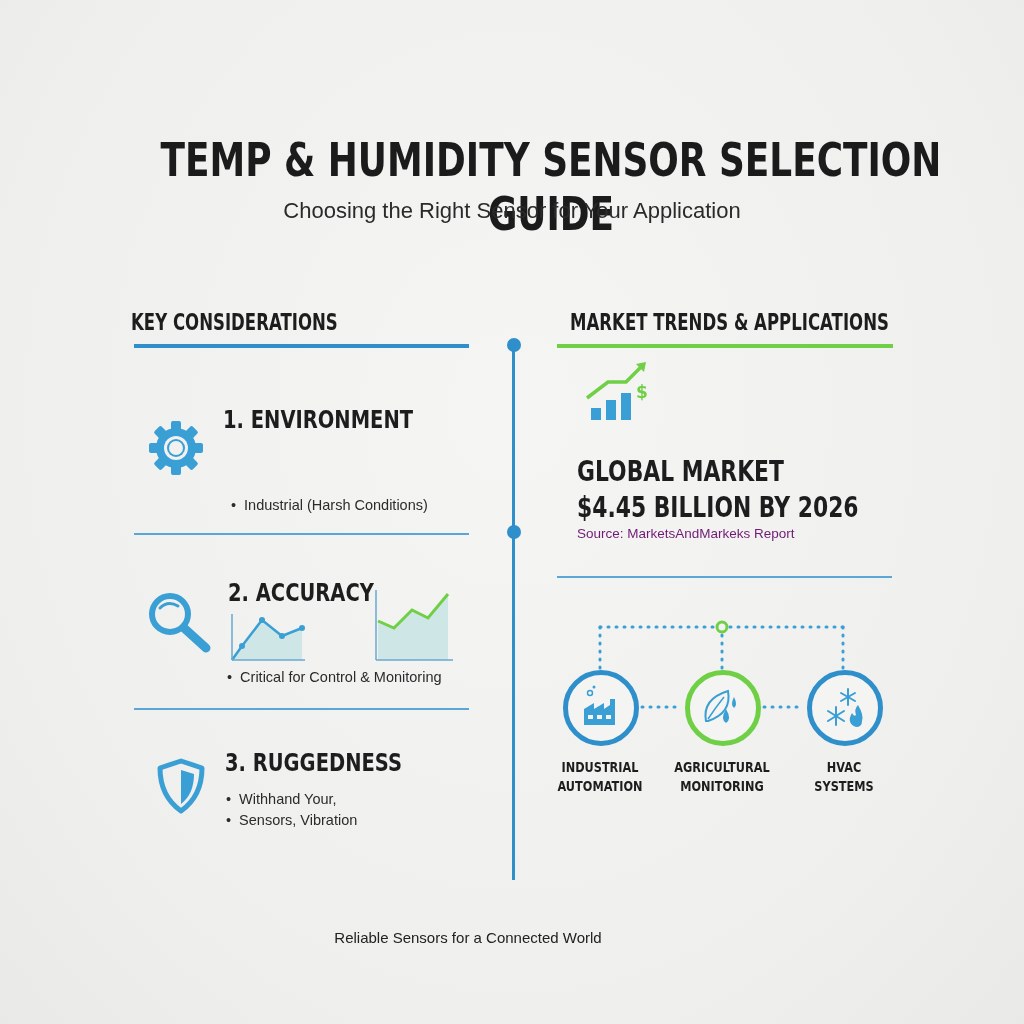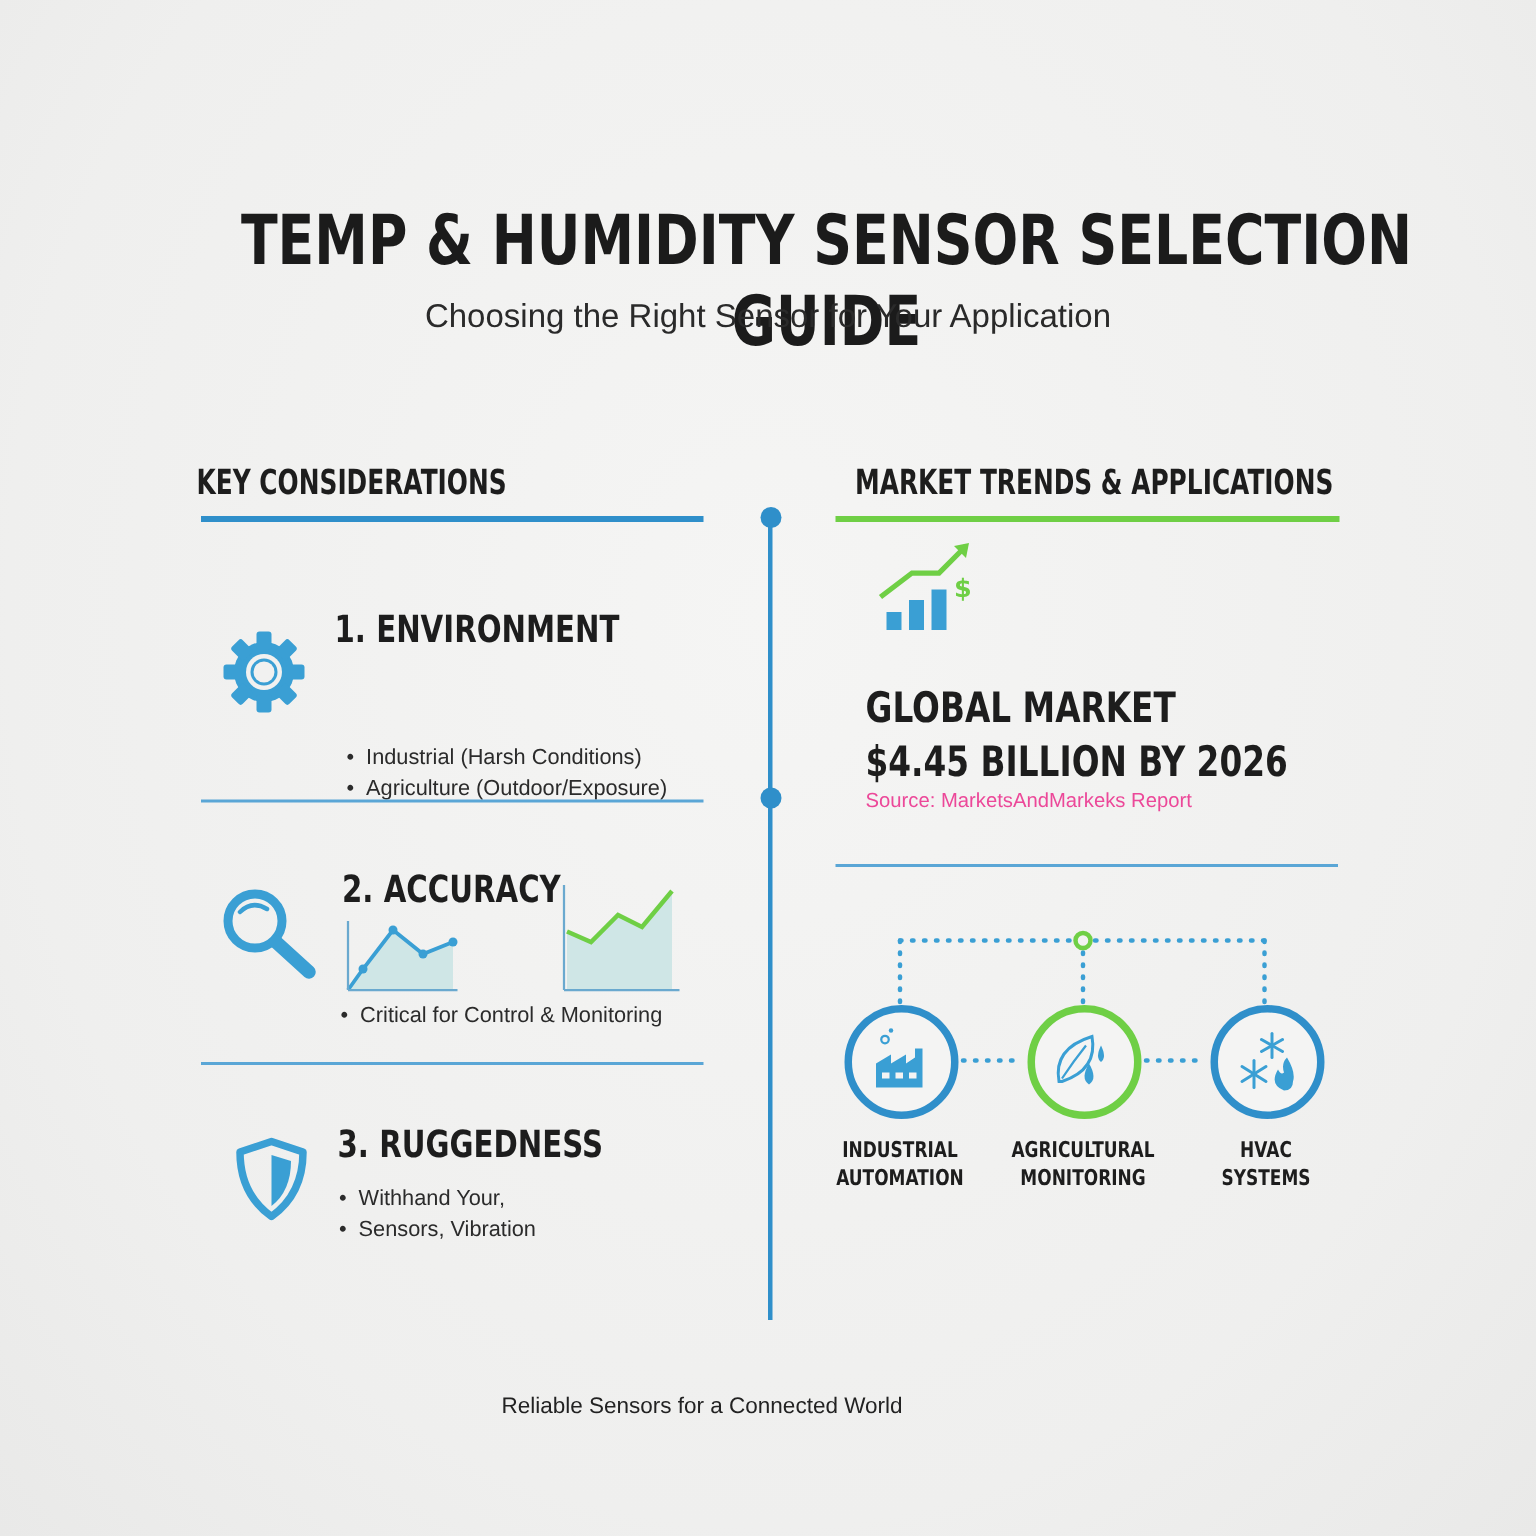--- a/index.html
+++ b/index.html
@@ -23,21 +23,21 @@
   .sec-head { font-size: 23px; }
   .rule-blue { background: #2f8fca; height: 4px; }
   .rule-green { background: #6fcf45; height: 4px; }
   .thin-rule { background: #5aa6d6; height: 2px; }
   .item-title { font-size: 25px; }
   .bullets { font-size: 14.5px; color: #2b2b2b; line-height: 21px; margin: 0; padding: 0; list-style: none; }
   .bullets li::before { content: "•"; margin-right: 8px; }
   .vline { left: 512px; top: 345px; width: 3px; height: 535px; background: #2f8fca; }
   .dot { width: 14px; height: 14px; border-radius: 50%; background: #2f8fca; }
   .market-big { font-size: 28px; line-height: 36px; }
-  .source { font-size: 13.5px; color: #ec4899; text-align: right; }
+  .source { font-size: 13.5px; color: #701a75; text-align: right; }
   .app-circle { width: 66px; height: 66px; border-radius: 50%; border: 5px solid #2f8fca; background: #f4f4f3; }
   .app-circle.green { border-color: #6fcf45; }
   .app-label { font-size: 14.5px; text-align: center; line-height: 19px; width: 140px; }
   .footer { left: 0; width: 936px; top: 929px; text-align: center; font-size: 15px; color: #222; }
 </style>
 </head>
 <body>
 
 <div class="abs title"><span>TEMP &amp; HUMIDITY SENSOR SELECTION GUIDE</span></div>
 <div class="abs subtitle">Choosing the Right Sensor for Your Application</div>
@@ -57,21 +57,20 @@
     <rect x="25" y="3" width="10" height="12" rx="2" transform="rotate(225 30 30)"></rect>
     <rect x="25" y="3" width="10" height="12" rx="2" transform="rotate(315 30 30)"></rect>
   </g>
   <circle cx="30" cy="30" r="12" fill="#f1f1f0"></circle>
   <circle cx="30" cy="30" r="9" fill="#3a9fd4"></circle>
   <circle cx="30" cy="30" r="7" fill="#f1f1f0"></circle>
 </svg>
 <div class="abs cond item-title" style="left:223px; top:405px; transform:scaleX(0.78);">1. ENVIRONMENT</div>
 <ul class="abs bullets" style="left:231px; top:447px;margin-top:48px;">
   <li>Industrial (Harsh Conditions)</li>
-  <li>Agriculture (Outdoor/Exposure)</li>
 </ul>
 <div class="abs thin-rule" style="left:134px; top:533px; width:335px;"></div>
 
 <svg class="abs" style="left:146px; top:590px;" width="68" height="66" viewBox="0 0 68 66">
   <circle cx="24" cy="24" r="18" fill="none" stroke="#3a9fd4" stroke-width="6"></circle>
   <path d="M14 18 Q22 10 32 16" fill="none" stroke="#3a9fd4" stroke-width="3" stroke-linecap="round"></path>
   <line x1="38" y1="38" x2="60" y2="58" stroke="#3a9fd4" stroke-width="9" stroke-linecap="round"></line>
 </svg>
 <div class="abs cond item-title" style="left:228px; top:578px; transform:scaleX(0.78);">2. ACCURACY</div>
 <svg class="abs" style="left:228px; top:612px;" width="78" height="52" viewBox="0 0 78 52">

